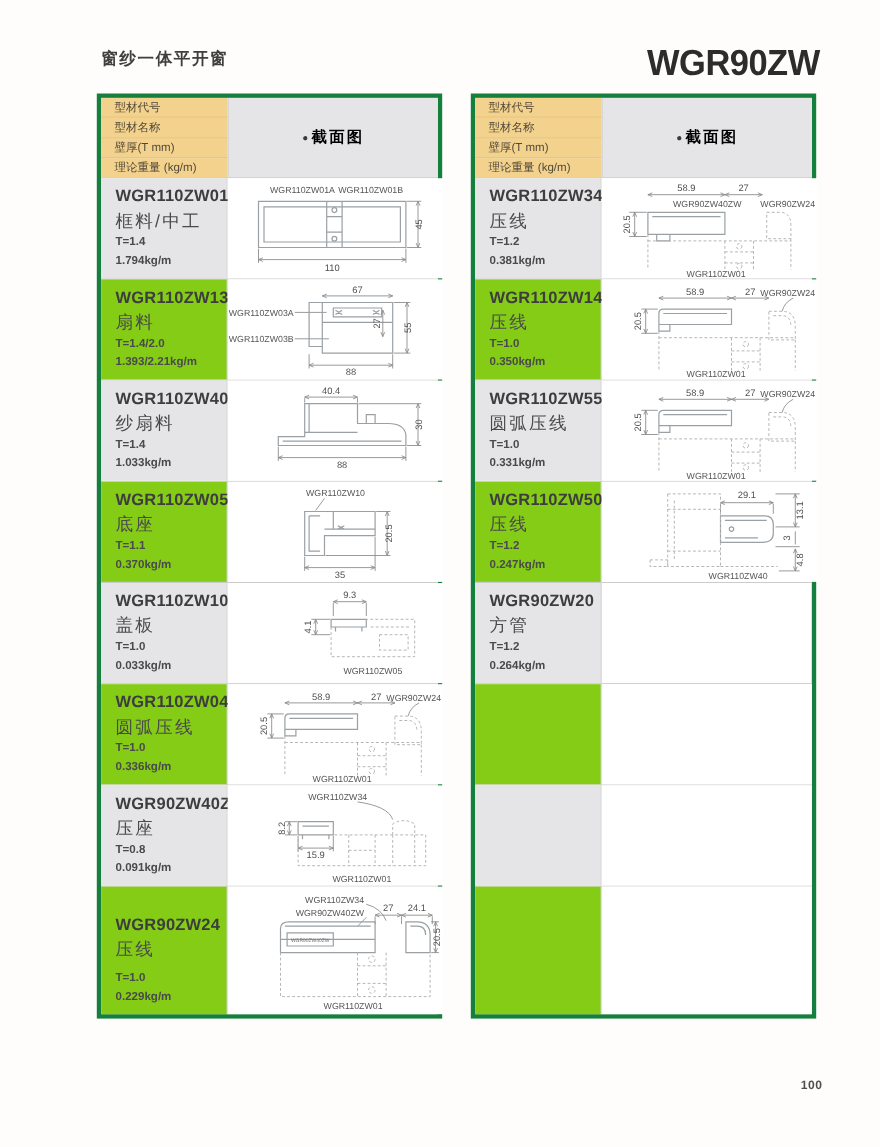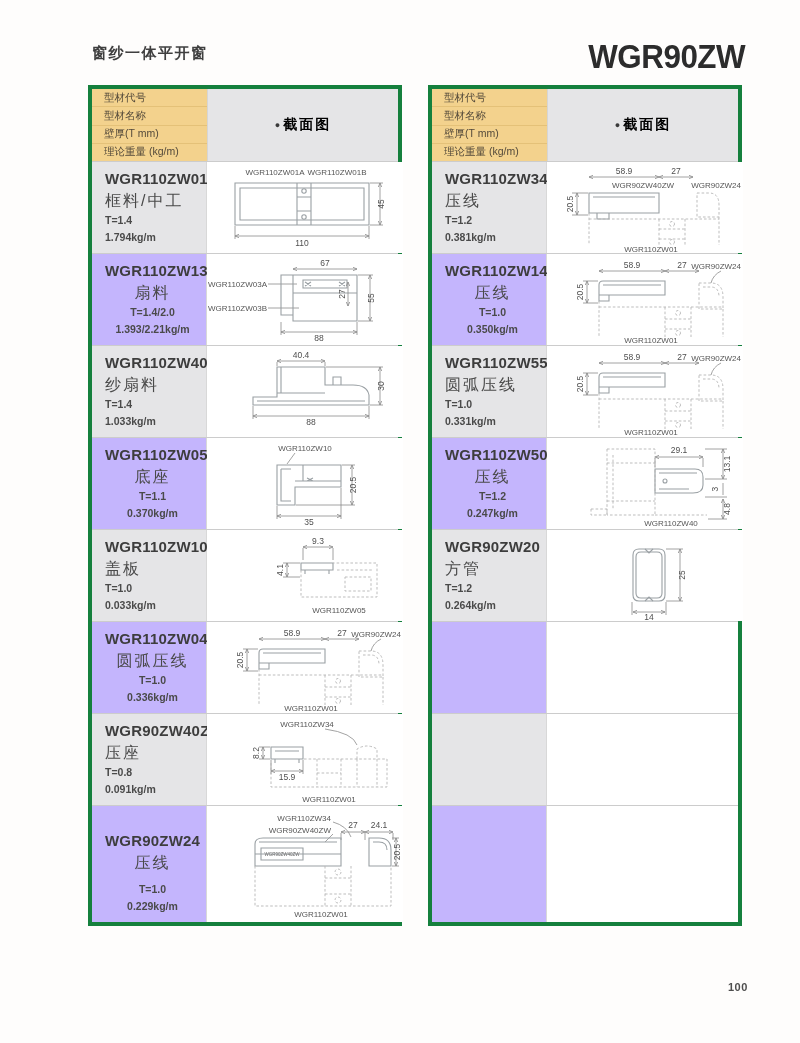--- a/index.html
+++ b/index.html
@@ -32,21 +32,21 @@
     border-left:1px solid #d5d5d5;
   }
   .bullet{font-size:9px;color:#3a3a3a;margin-right:3px;}
   .shead{font-size:14px;font-weight:bold;color:#000000;letter-spacing:2px;}
   .trow{display:flex;border-top:1px solid #cccccc;box-sizing:border-box;}
   .tcell-l{
     width:115px;box-sizing:border-box;padding:8px 6px 8px 13px;
     display:flex;flex-direction:column;border-right:1px solid #d8d8d8;
   }
   .tcell-l.tall{padding-top:26px;}
-  .shade-yellow{background:#c4b5fd;text-align:center;}
+  .shade-yellow{background:#84cc16;}
   .shade-gray{background:#e5e5e7;}
   .code{font-size:15px;color:#3d3d3d;font-weight:600;letter-spacing:.2px;}
   .pname{font-size:16px;color:#4a4a4a;margin-top:4px;letter-spacing:2px;}
   .spec{margin-top:auto;font-size:10.5px;color:#4a4a4a;line-height:1.55;font-weight:bold;}
   .tcell-d{flex:1;background:#ffffff;display:flex;align-items:flex-end;justify-content:center;}
   .pageno{
     position:absolute;top:981px;left:728px;width:30px;text-align:left;
     font-size:11px;font-weight:bold;color:#4e4e4e;letter-spacing:.5px;
   }
   
@@ -418,33 +418,20 @@
       </div>
       <div class="trow" style="height:92px">
         <div class="tcell-l shade-gray">
           <div class="code">WGR90ZW20</div>
           <div class="pname">方管</div>
           <div class="spec">
             <div>T=1.2</div>
             <div>0.264kg/m</div>
           </div>
         </div>
-        <div class="tcell-d">
-          <svg width="196" height="88" viewBox="0 0 196 88">
-            <path class="pl" d="M92 16 H112 Q118 16 118 22 V62 Q118 68 112 68 H92 Q86 68 86 62 V22 Q86 16 92 16 Z"></path>
-            <path class="pl" d="M94 19 H110 Q115 19 115 24 V60 Q115 65 110 65 H94 Q89 65 89 60 V24 Q89 19 94 19 Z"></path>
-            <path class="pl" d="M98 16 l4 4 l4 -4 M98 68 l4 -4 l4 4"></path>
-            <path class="dl" d="M119 16 H136 M119 68 H136"></path>
-            <path class="dl" d="M133 16 V68 M133 16 l-1.7 4 M133 16 l1.7 4 M133 68 l-1.7 -4 M133 68 l1.7 -4"></path>
-            <text x="138" y="42" class="dt" text-anchor="middle" transform="rotate(-90 138 42)">25</text>
-            <path class="dl" d="M85 69 V82 M119 69 V82"></path>
-            <path class="dl" d="M86 79 H118 M86 79 l4 -1.7 M86 79 l4 1.7 M118 79 l-4 -1.7 M118 79 l-4 1.7"></path>
-            <text x="102" y="87" class="dt" text-anchor="middle">14</text>
-          </svg>
-        </div>
       </div>
       <div class="trow" style="height:92px">
         <div class="tcell-l shade-yellow">
           <div class="code"></div>
           <div class="pname"></div>
           <div class="spec">
             <div></div>
             <div></div>
           </div>
         </div>

